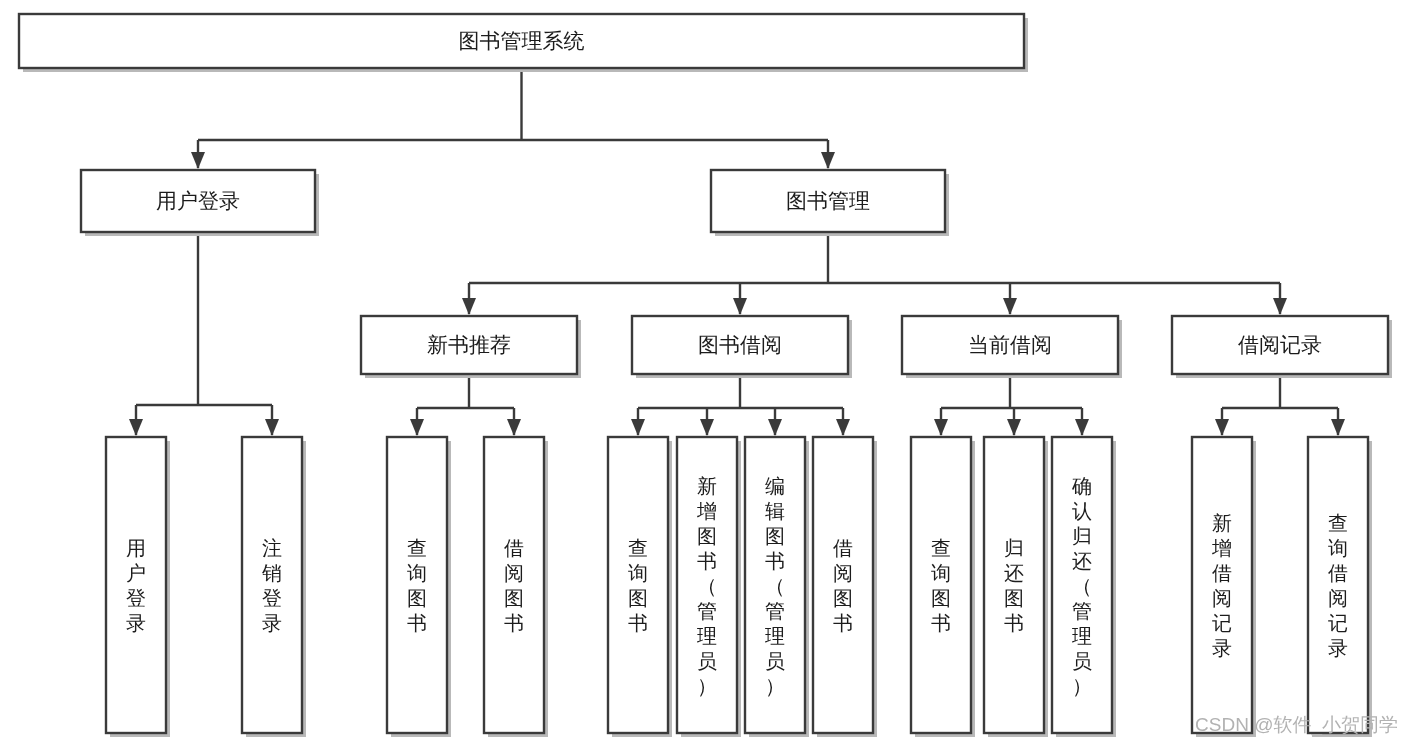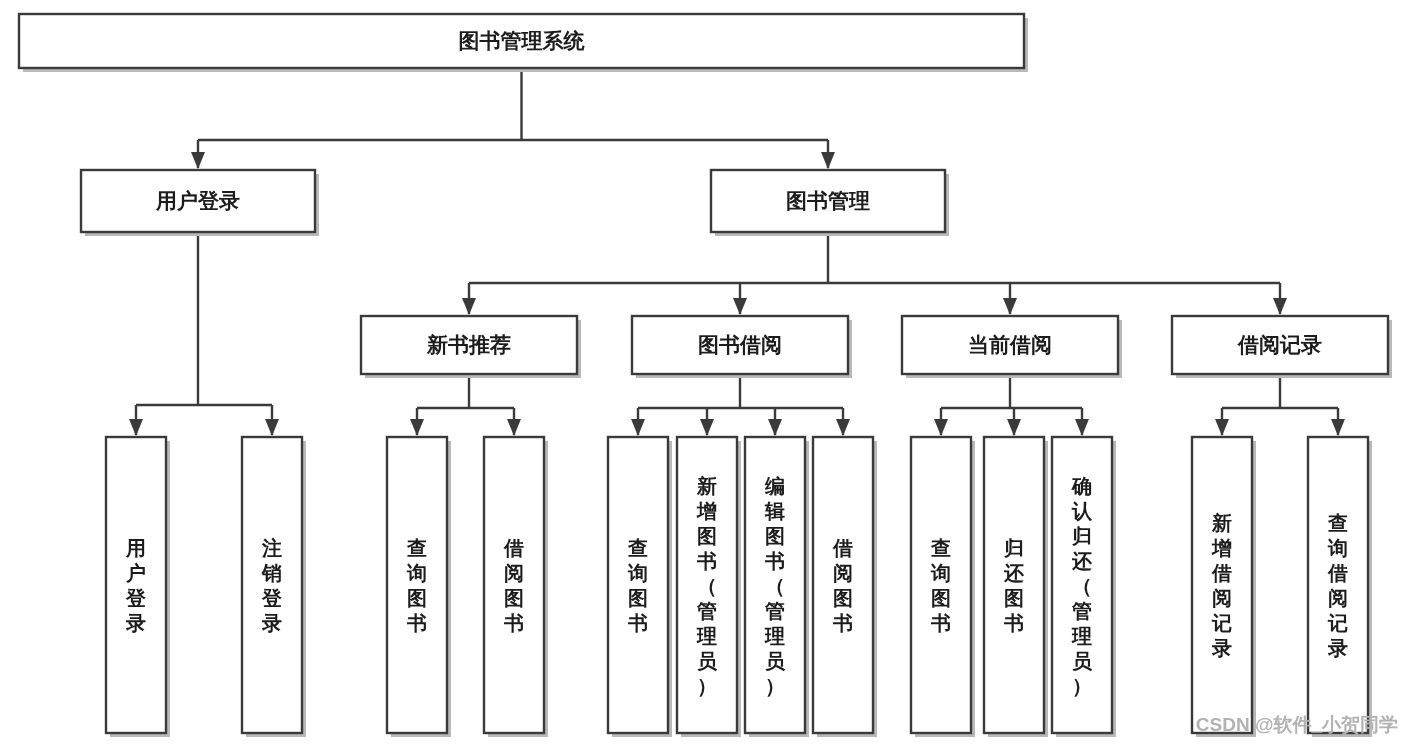--- a/index.html
+++ b/index.html
@@ -13,21 +13,20 @@
     font-family: "Liberation Sans", sans-serif;
     overflow: hidden;
     position: relative;
   }
   #diagram-root {
     position: absolute;
     left: 0;
     top: 0;
     width: 1405px;
     height: 747px;
-    font-weight: bold;
   }
   svg.diagram-canvas {
     display: block;
     width: 1405px;
     height: 747px;
   }
   .node-box {
     fill: #ffffff;
     stroke: #3a3a3a;
     stroke-width: 2.4;

